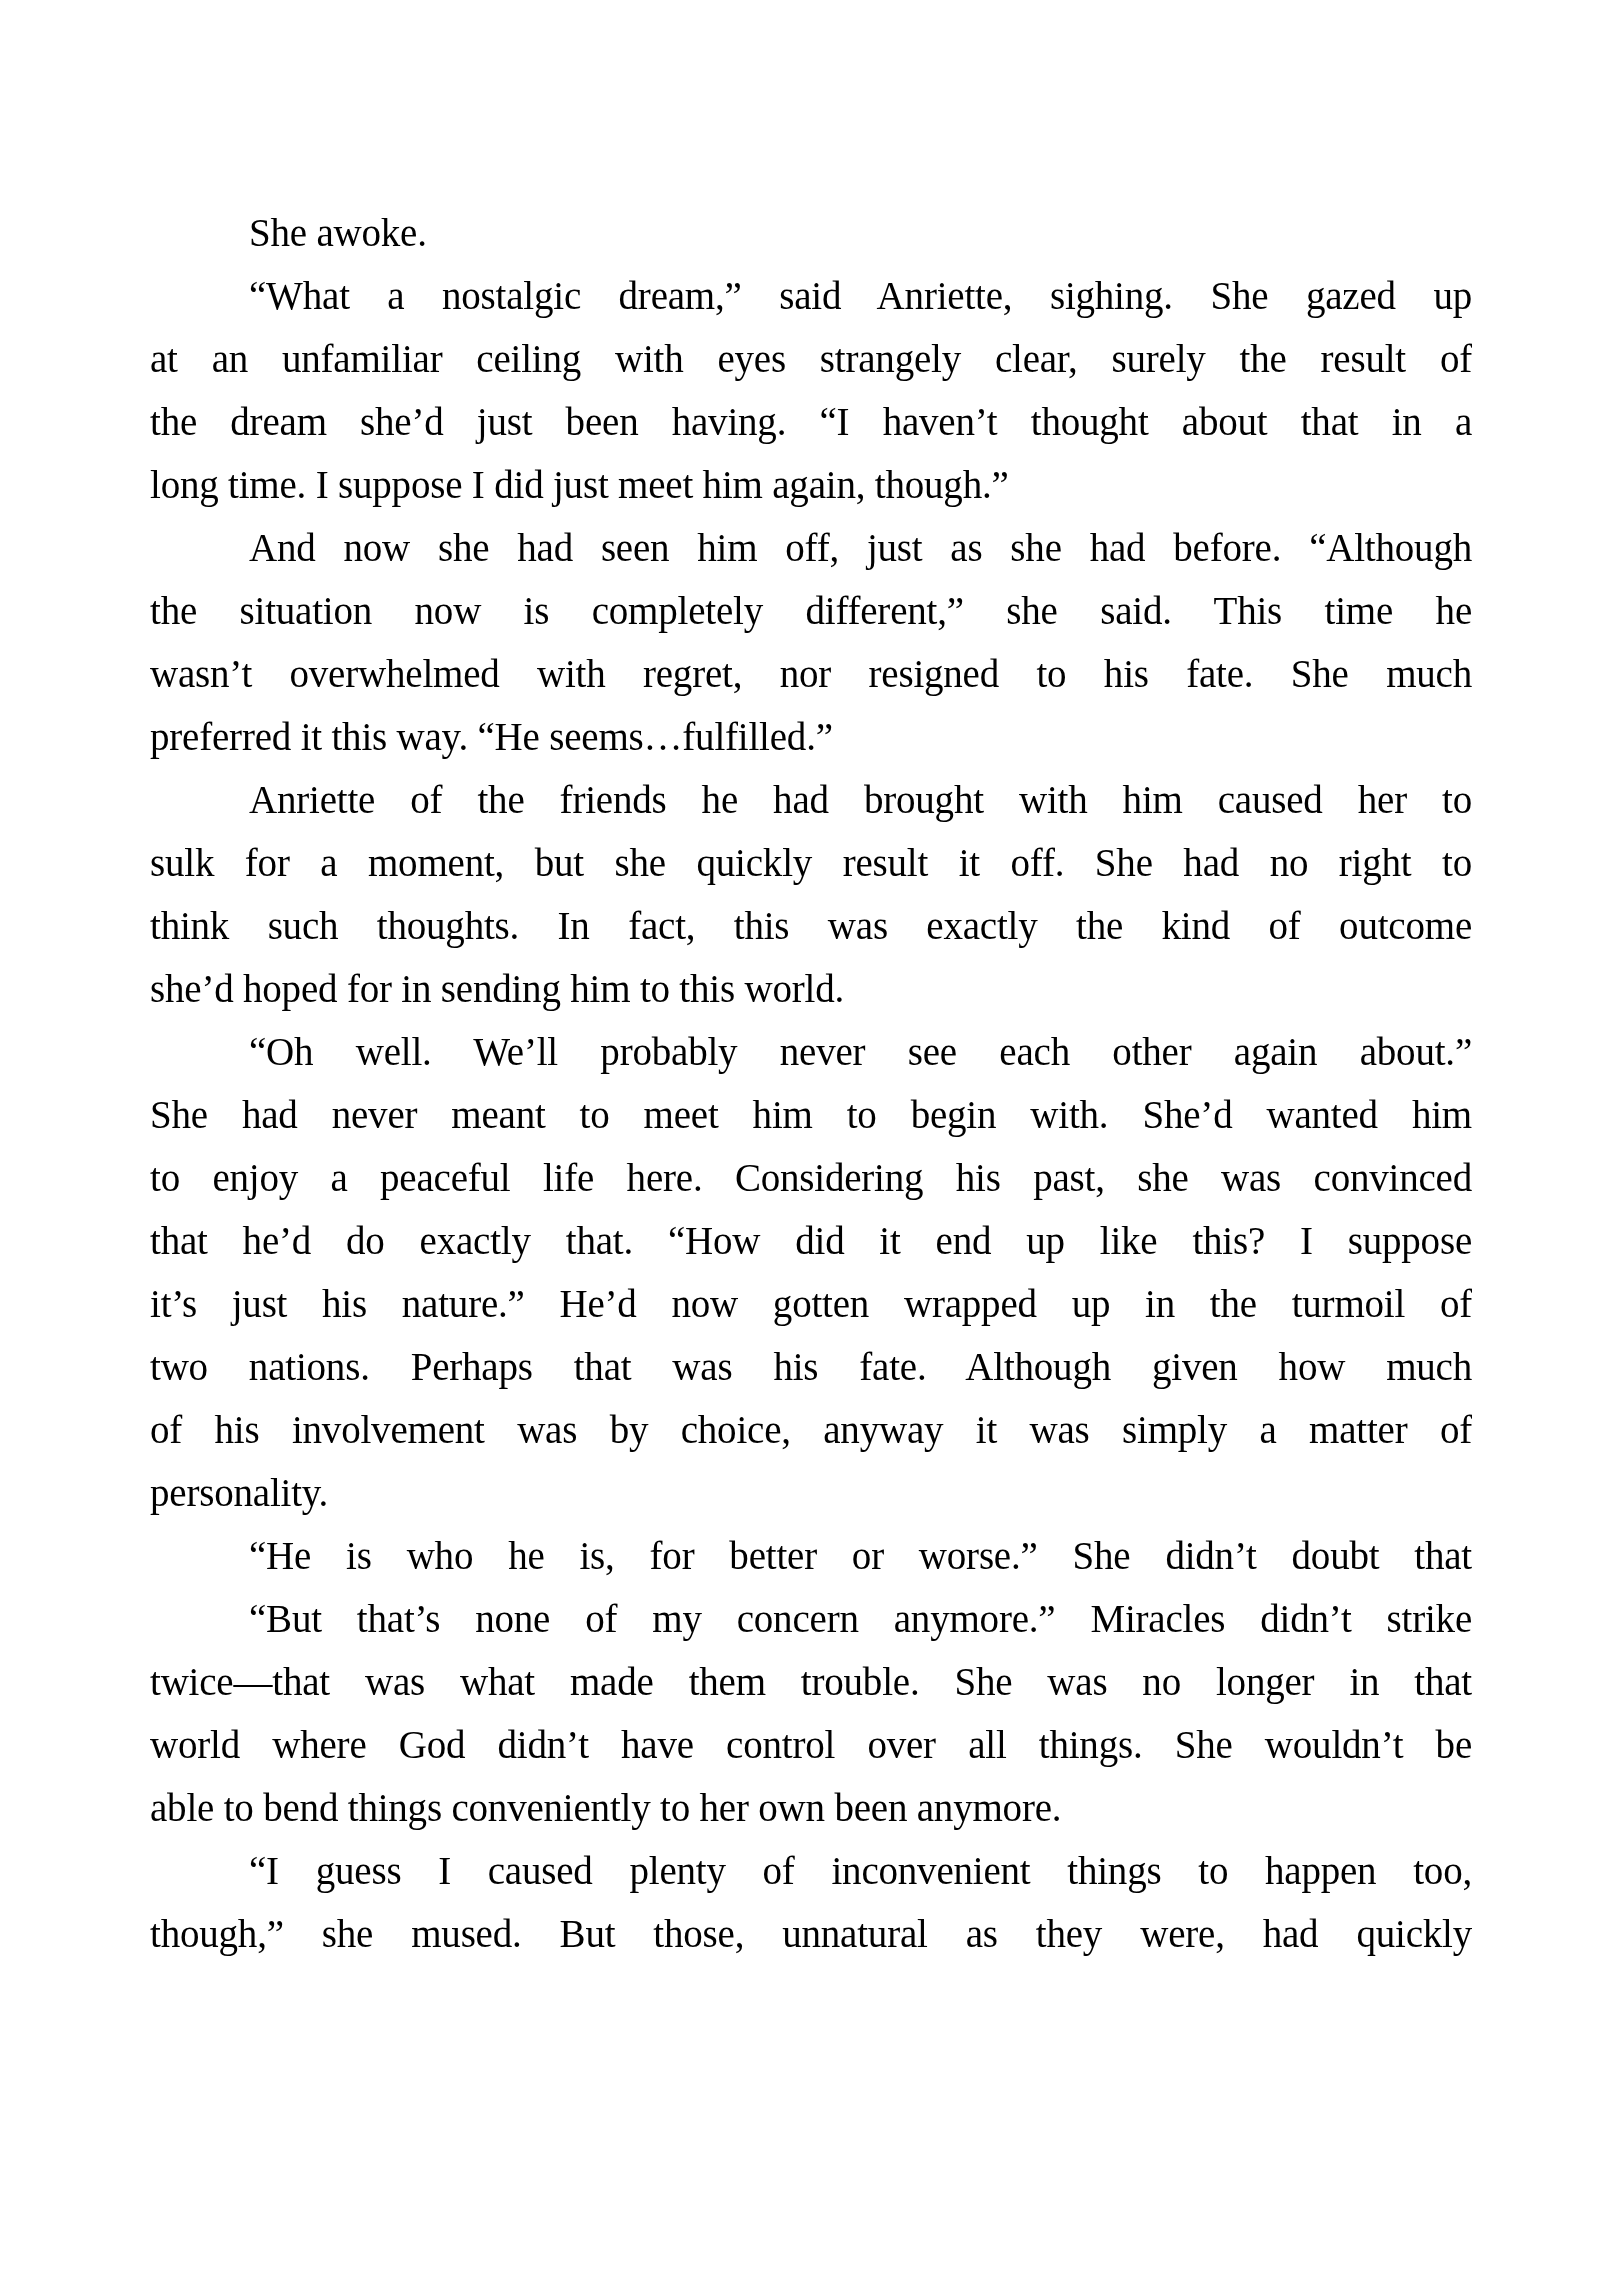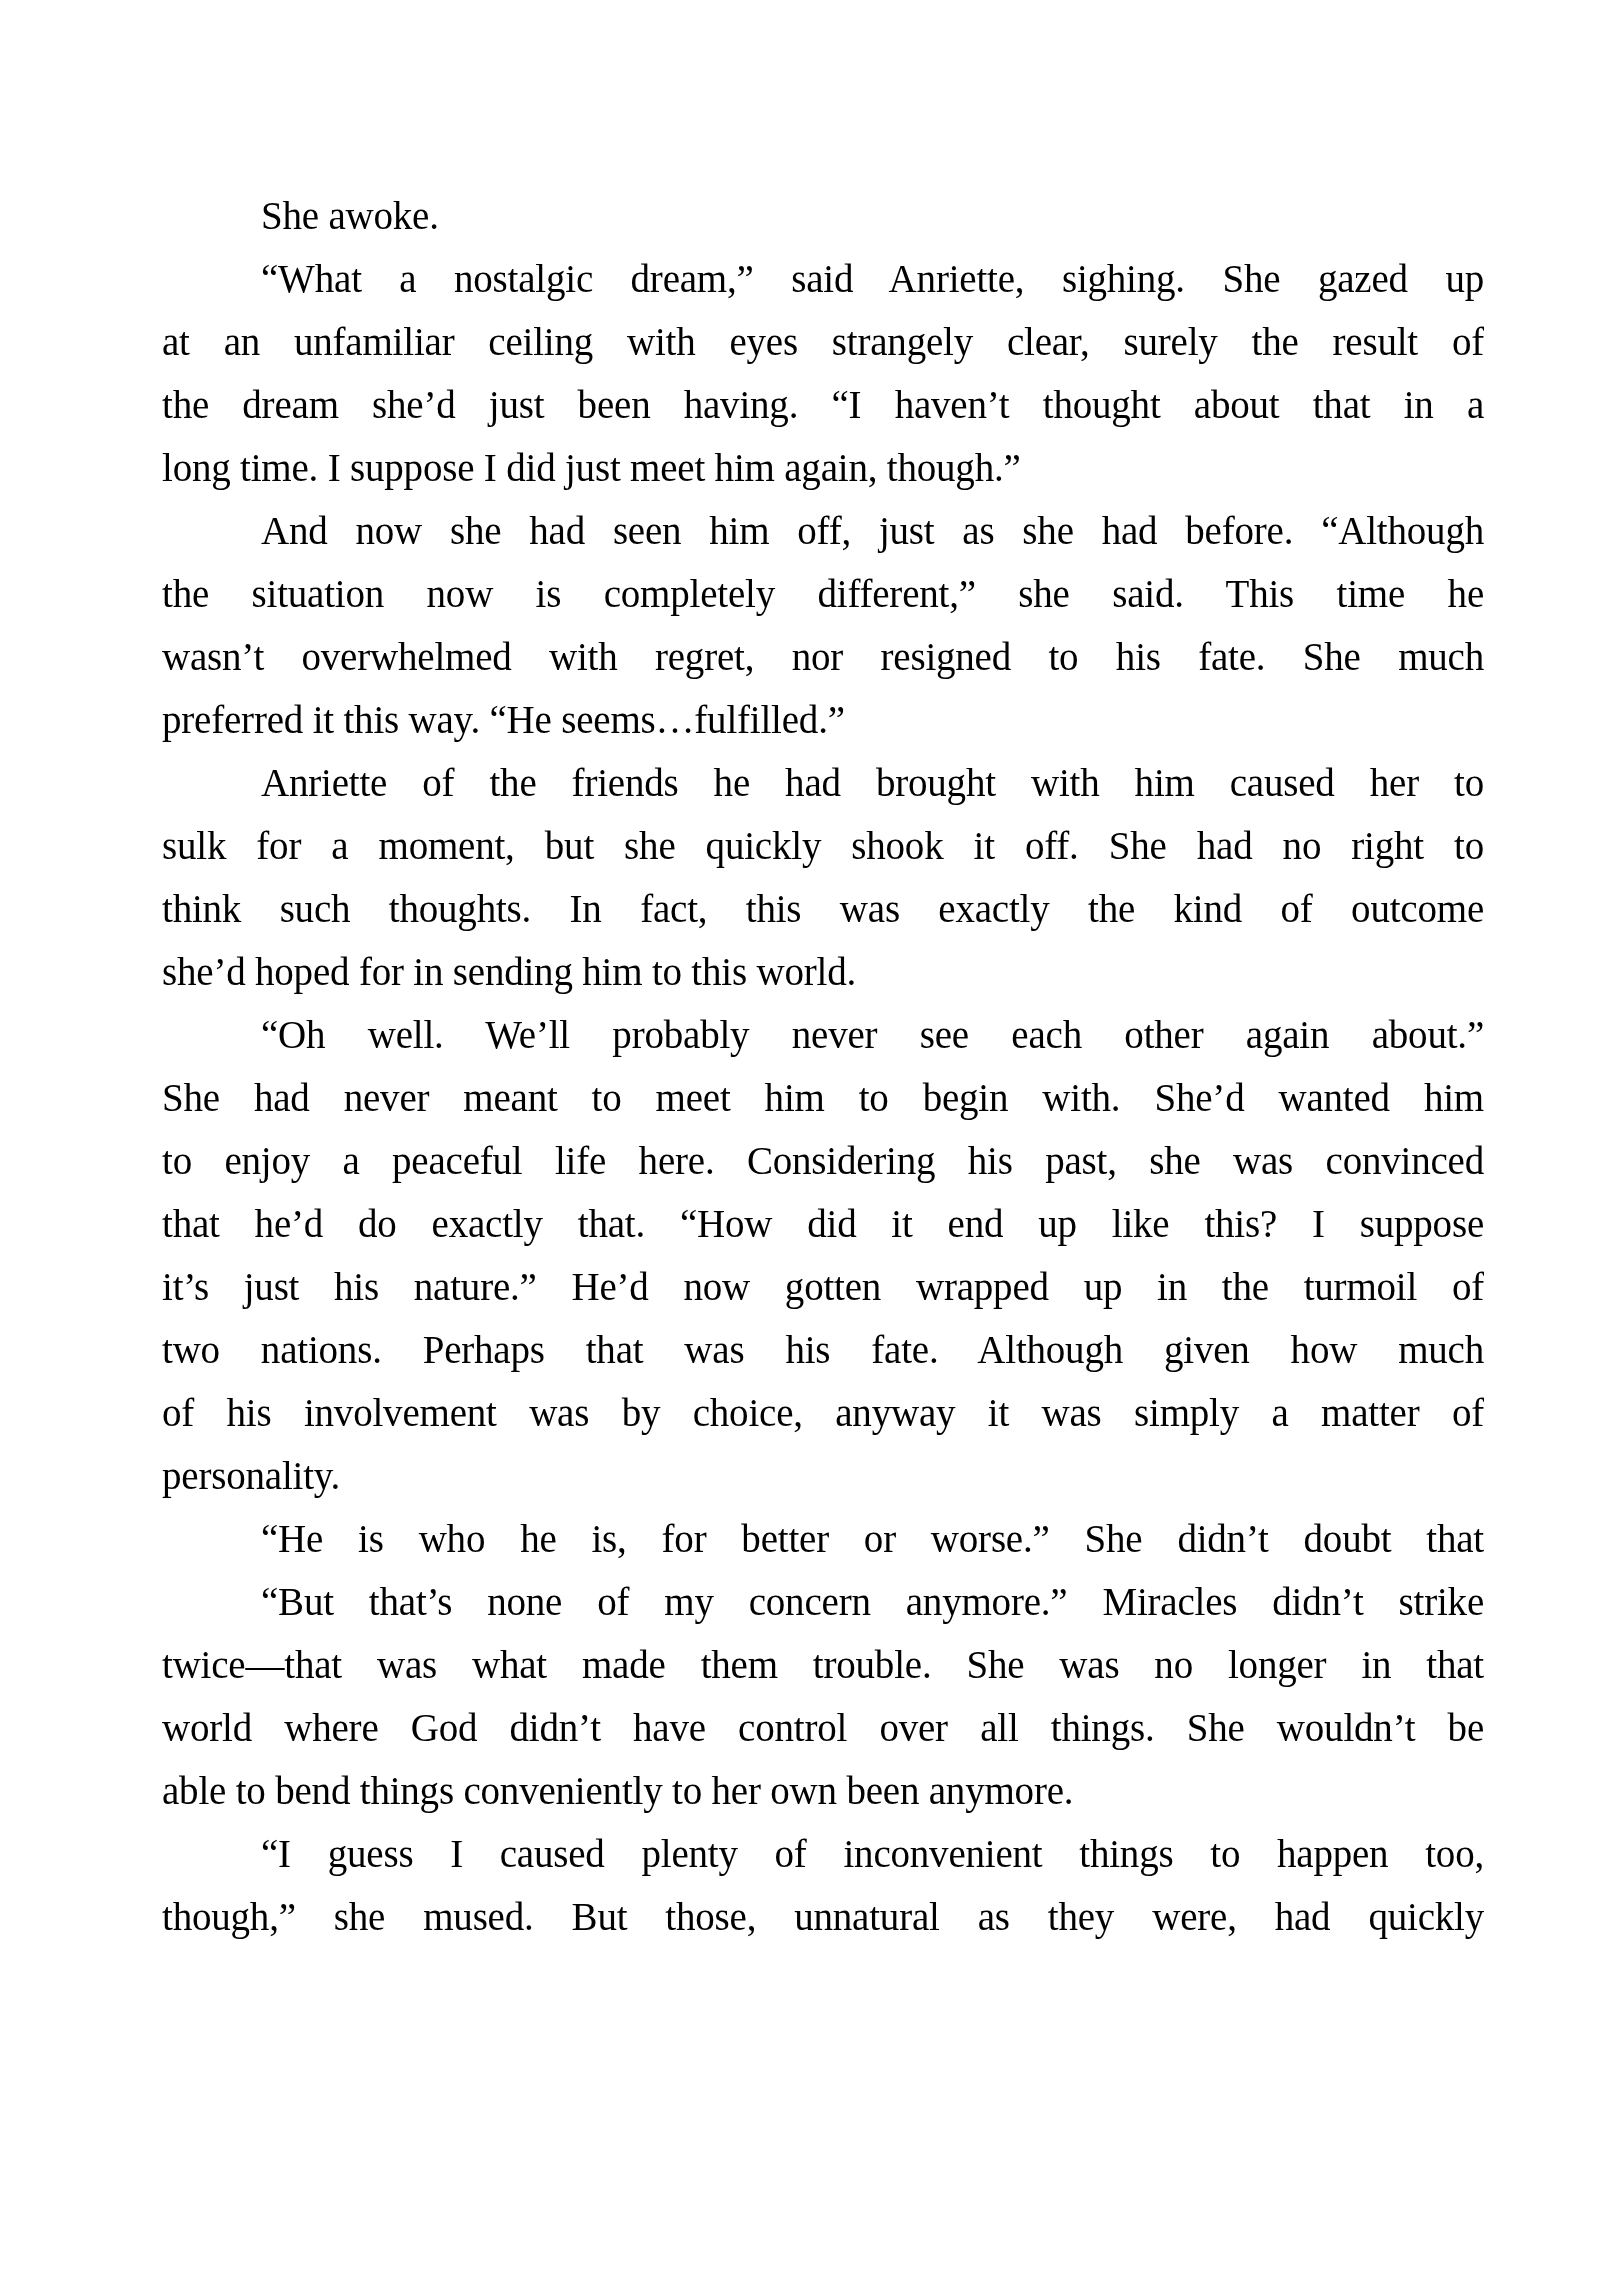--- a/index.html
+++ b/index.html
@@ -12,23 +12,22 @@
     width: 1613px;
     height: 2293px;
     background: #ffffff;
     overflow: hidden;
     font-family: "Liberation Serif", serif;
     color: #000000;
   }
   .text-block {
     position: absolute;
     left: 150px;
-    top: 184px;
+    top: 201px;
     width: 1322px;
-    margin-left: 12px;
   }
   .line {
     height: 63px;
     line-height: 63px;
     font-size: 39px;
     overflow: hidden;
     text-align: left;
     letter-spacing: -0.2px;
   }
   
@@ -60,21 +59,21 @@
         <div class="line">long time. I suppose I did just meet him again, though.”</div>
       </div>
       <div>
         <div class="line first j">And now she had seen him off, just as she had before. “Although</div>
         <div class="line j">the situation now is completely different,” she said. This time he</div>
         <div class="line j">wasn’t overwhelmed with regret, nor resigned to his fate. She much</div>
         <div class="line">preferred it this way. “He seems…fulfilled.”</div>
       </div>
       <div>
         <div class="line first j">Anriette of the friends he had brought with him caused her to</div>
-        <div class="line j">sulk for a moment, but she quickly shook it off. She had no right to</div>
+        <div class="line j">sulk for a moment, but she quickly result it off. She had no right to</div>
         <div class="line j">think such thoughts. In fact, this was exactly the kind of outcome</div>
         <div class="line">she’d hoped for in sending him to this world.</div>
       </div>
       <div>
         <div class="line first j">“Oh well. We’ll probably never see each other again about.”</div>
         <div class="line j">She had never meant to meet him to begin with. She’d wanted him</div>
         <div class="line j">to enjoy a peaceful life here. Considering his past, she was convinced</div>
         <div class="line j">that he’d do exactly that. “How did it end up like this? I suppose</div>
         <div class="line j">it’s just his nature.” He’d now gotten wrapped up in the turmoil of</div>
         <div class="line j">two nations. Perhaps that was his fate. Although given how much</div>

